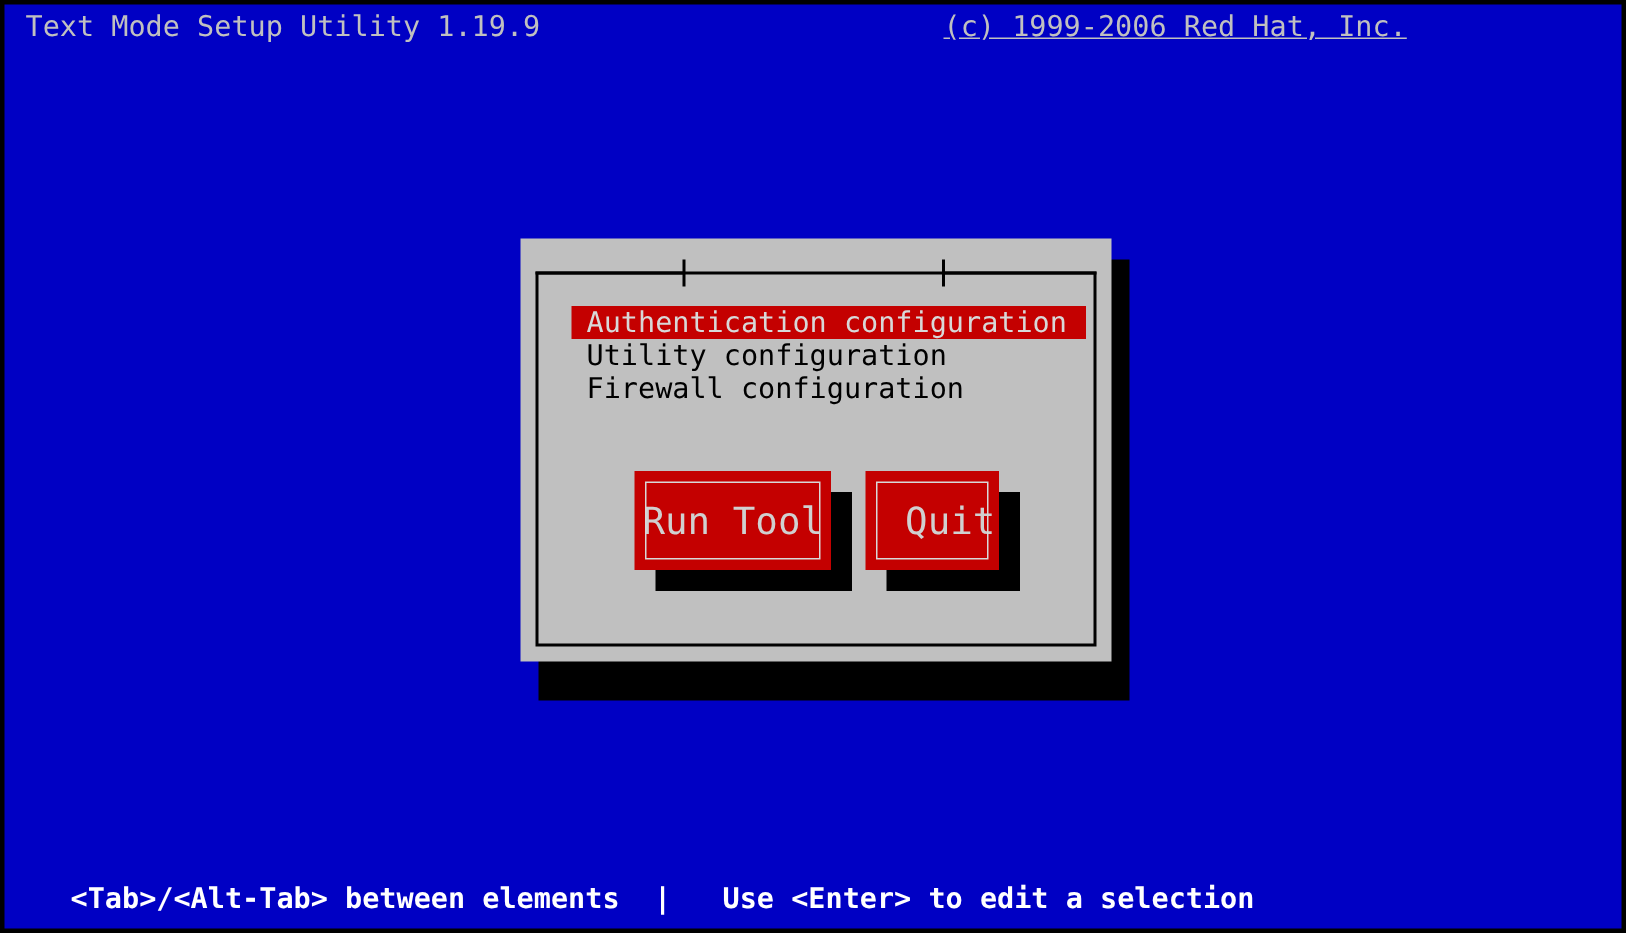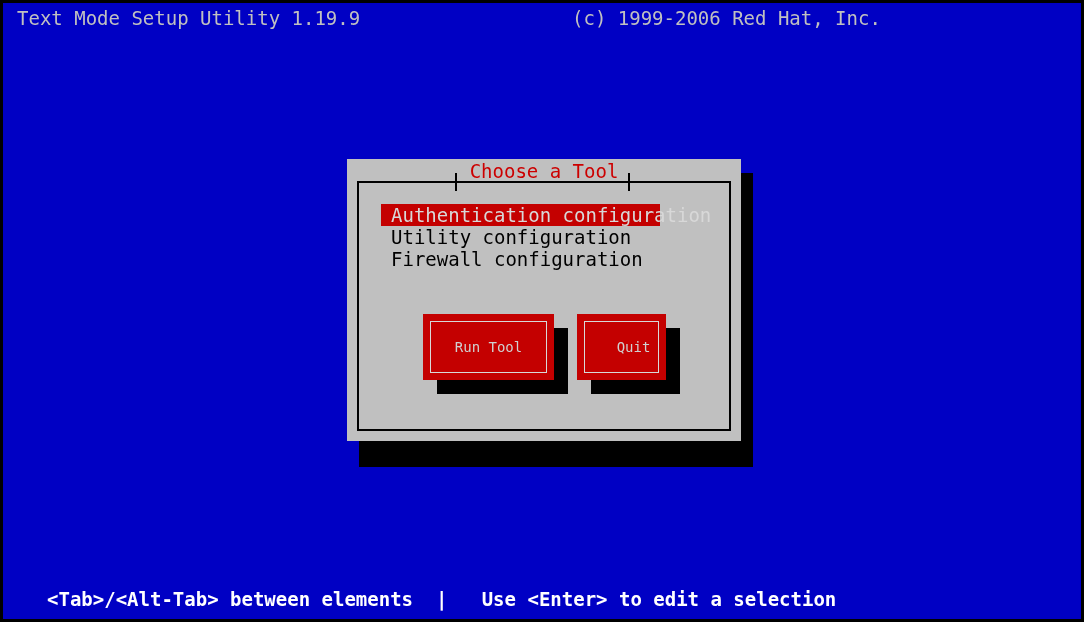--- a/index.html
+++ b/index.html
@@ -34,22 +34,23 @@
     white-space: pre;
     margin-left: 8px;
   }
   #header .title-text {
     position: absolute;
     left: 6px;
     top: 0;
   }
   #header .copyright-text {
     position: absolute;
-    left: 561px;
-    top: 0;
+    left: 618px;
+    top: 0;
+    text-decoration: underline;
   }
 
   
   #dialog-shadow {
     position: absolute;
     left: 356px;
     top: 170px;
     width: 394px;
     height: 294px;
     background: #000000;
@@ -114,21 +115,21 @@
     line-height: 22px;
     font-size: 19px;
     color: #000000;
     padding-left: 10px;
     white-space: pre;
     box-sizing: border-box;
   }
   .list-item.selected {
     background: #c40000;
     color: #d8d8d8;
-    width: 279px;
+    width: 343px;
   }
 
   
   #button-row {
     position: absolute;
     left: 0;
     top: 155px;
     width: 100%;
     height: 90px;
   }
@@ -145,21 +146,21 @@
     background: #000000;
   }
   .btn-wrap.run  .btn-shadow { width: 131px; height: 66px; }
   .btn-wrap.quit .btn-shadow { width: 89px;  height: 66px; }
   .btn {
     position: absolute;
     left: 0;
     top: 0;
     background: #c40000;
     color: #d0d0d0;
-    font-size: 14px;
+    font-size: 25px;
     display: flex;
     align-items: center;
     justify-content: center;
     box-sizing: border-box;
     white-space: pre;
   }
   .btn-wrap.run  .btn { width: 131px; height: 66px; }
   .btn-wrap.quit .btn { width: 89px;  height: 66px; padding-left: 24px; }
   .btn-outline {
     position: absolute;
@@ -204,21 +205,20 @@
 
   <div id="dialog-shadow"></div>
 
   <div id="dialog">
 
     <div class="title-rule left"></div>
     <div class="title-rule right"></div>
     <div class="title-tick left"></div>
     <div class="title-tick right"></div>
 
-    <div id="dialog-title">Choose a Tool</div>
 
     <div id="dialog-inner-border"></div>
 
     <div id="tool-list">
       <div class="list-item selected">Authentication configuration</div>
       <div class="list-item">Utility configuration</div>
       <div class="list-item">Firewall configuration</div>
     </div>
 
     <div id="button-row">

